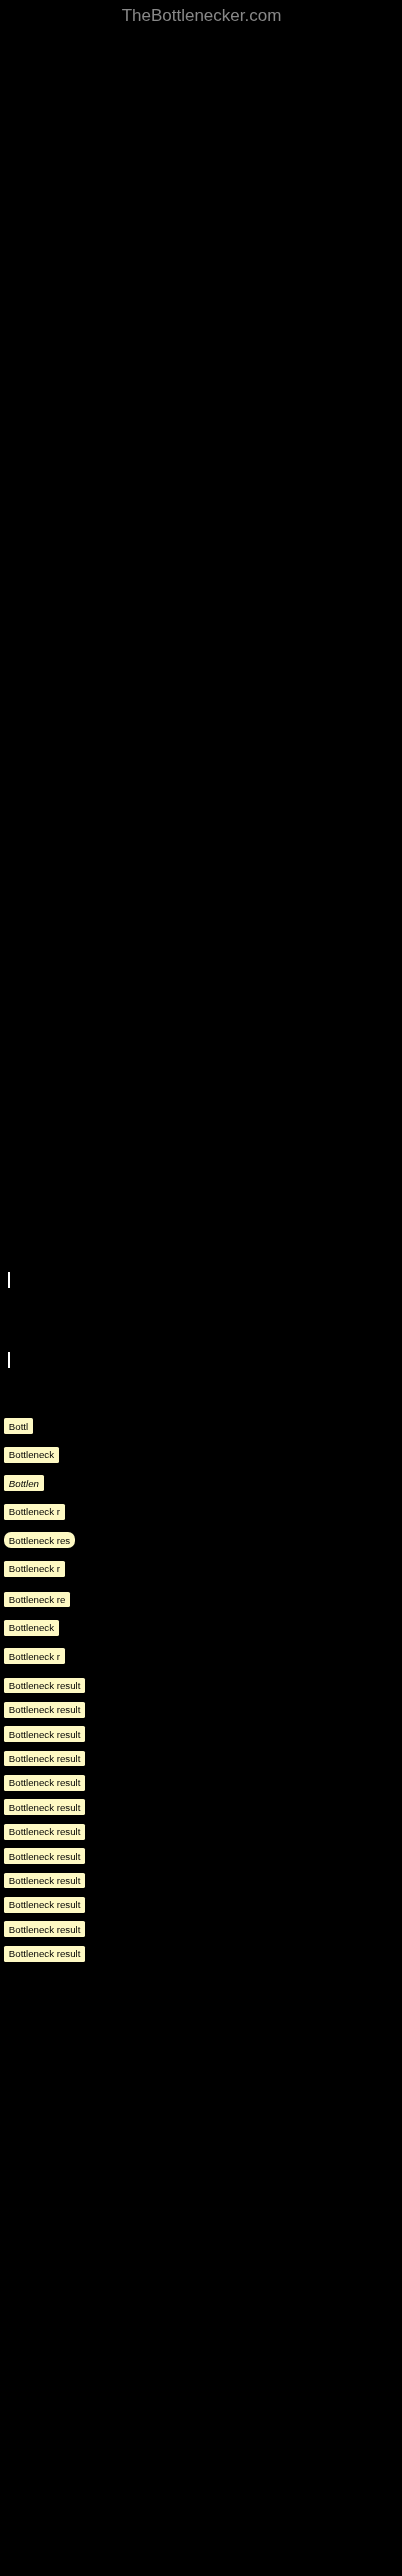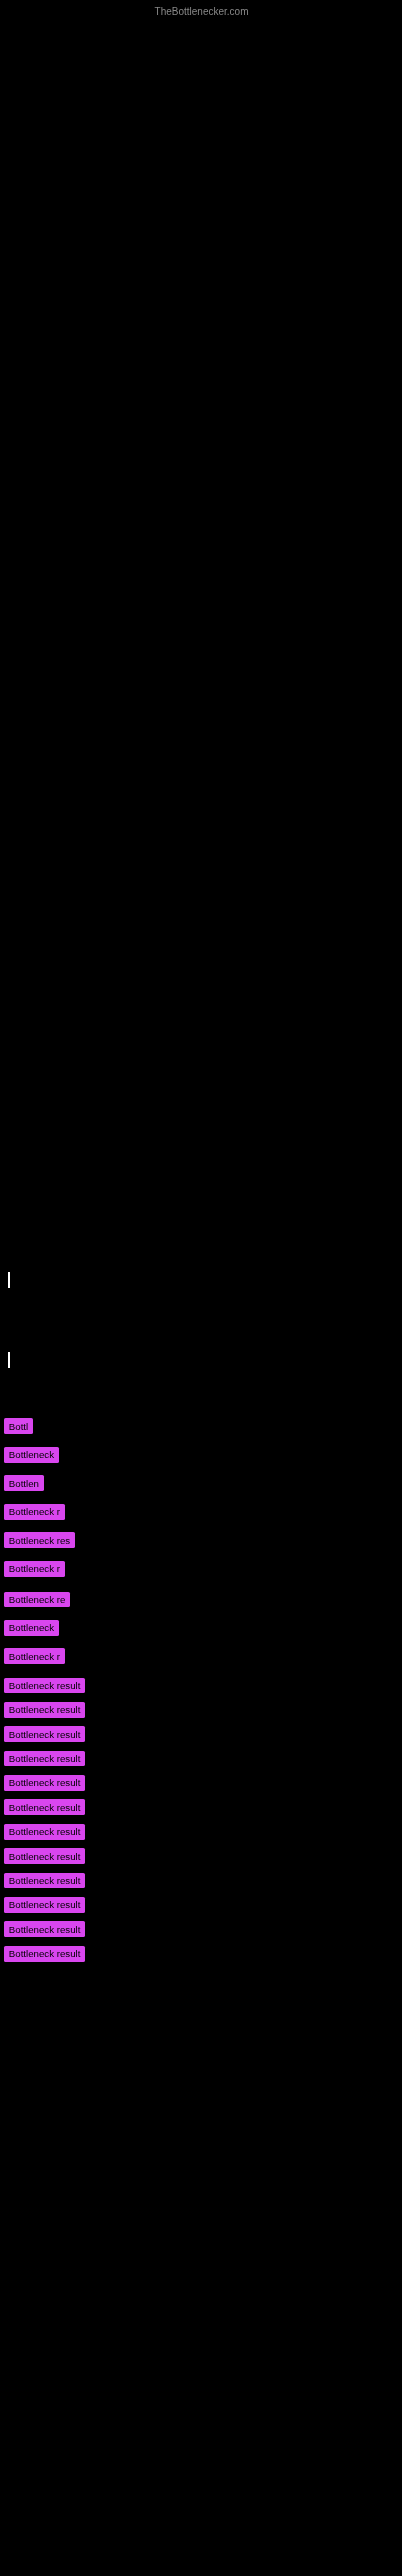--- a/index.html
+++ b/index.html
@@ -15,41 +15,41 @@
       font-family: Arial, sans-serif;
       position: relative;
     }
 
     .site-title {
       position: absolute;
       top: 6.4px;
       left: 50%;
       transform: translateX(-50%);
       color: #888888;
-      font-size: 10px;
+      font-size: 17px;
       white-space: nowrap;
     }
 
     .content-area {
       position: absolute;
       top: 1272px;
       left: 0;
       width: 100%;
     }
 
     .cursor-line {
       width: 1.6px;
       height: 16px;
       background-color: #ffffff;
       margin-left: 8px;
       margin-bottom: 24px;
     }
 
     .bottleneck-badge {
-      background-color: #d946ef;
+      background-color: #fef9c3;
       color: #000000;
       padding: 2.4px 4.8px;
       font-size: 9.7px;
       font-weight: normal;
       border-radius: 1.6px;
       display: inline-block;
       white-space: nowrap;
     }
 
     .row {
@@ -62,23 +62,23 @@
       height: 20px;
     }
 
     .section-gap-large {
       height: 40px;
     }
 
     
     .w1 { max-width: 44px; overflow: hidden; }
     .w2 { max-width: 64px; overflow: hidden; }
-    .w3 { max-width: 56px; overflow: hidden; }
+    .w3 { max-width: 56px; overflow: hidden; font-style: italic; }
     .w4 { max-width: 81px; overflow: hidden; }
-    .w5 { max-width: 97px; overflow: hidden; }
+    .w5 { max-width: 97px; overflow: hidden; border-radius: 7px; }
     .w6 { max-width: 89px; overflow: hidden; }
     .w7 { max-width: 93px; overflow: hidden; }
     .w8 { max-width: 72px; overflow: hidden; }
     .w9 { max-width: 101px; overflow: hidden; }
     .w10 { max-width: 87px; overflow: hidden; }
     .w11 { max-width: 113px; }
     .w12 { max-width: 113px; }
     .w13 { max-width: 113px; }
     .w14 { max-width: 113px; }
     .w15 { max-width: 113px; }

